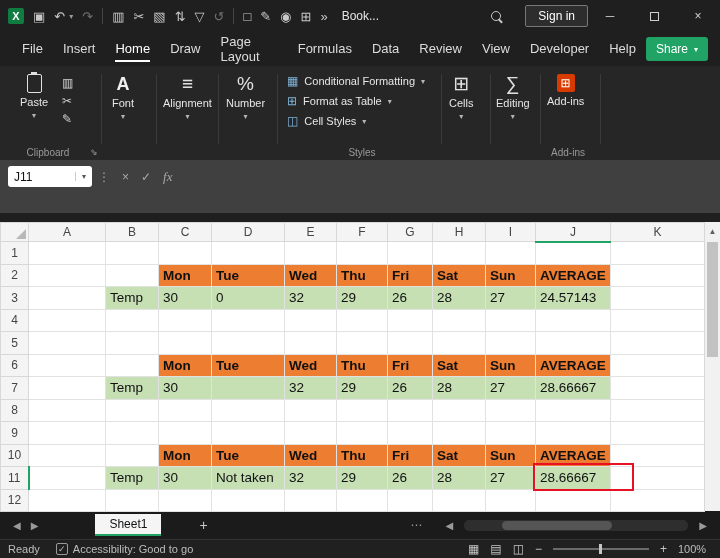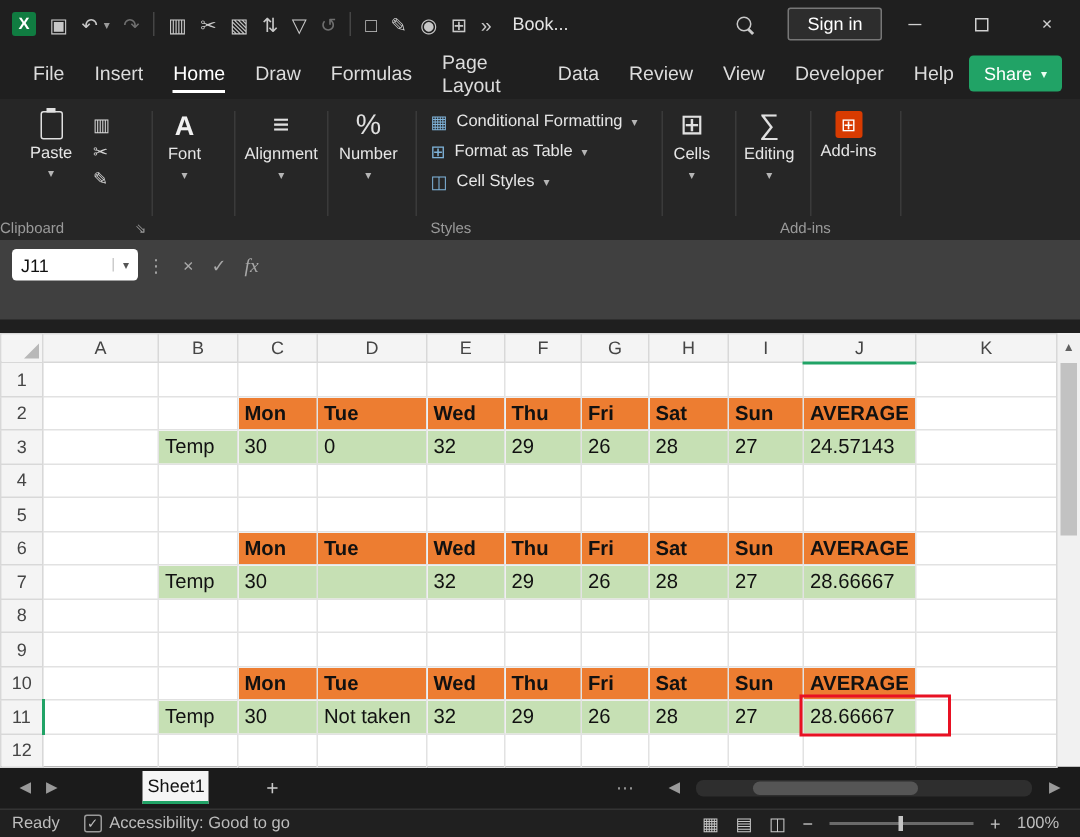--- a/index.html
+++ b/index.html
@@ -32,21 +32,21 @@
   .menu-item { font-size:13px; color:#dcdcdc; padding:7px 10px 8px; cursor:default; position:relative; }
   .menu-item.active { color:#ffffff; }
   .menu-item.active::after { content:""; position:absolute; left:10px; right:10px; bottom:2px; height:2px; background:#ffffff; }
   .share-btn { margin-left:auto; height:24px; background:var(--accent-green,#21A366); color:#fff; font-size:12px;
     display:flex; align-items:center; gap:6px; padding:0 10px; border-radius:3px; cursor:default; }
   .share-btn .caret { color:#eafff2; margin-left:0; }
 
   
   .ribbon { height:94px; background:#262626; position:relative; color:#e6e6e6; }
   .rsep { position:absolute; top:8px; bottom:16px; width:1px; background:#3a3a3a; }
-  .group-label { position:absolute; bottom:2px; font-size:10px; color:#9a9a9a; width:100%; }
+  .group-label { position:absolute; bottom:2px; font-size:10px; color:#9a9a9a; width:100%; text-align:center; }
   .bigbtn { position:absolute; top:8px; display:flex; flex-direction:column; align-items:center; gap:3px; cursor:default; }
   .bigbtn .bicon { font-size:19px; line-height:20px; color:#e0e0e0; }
   .bigbtn .blabel { font-size:11px; color:#e6e6e6; }
   .bigbtn .bcaret { font-size:8px; color:#b5b5b5; }
   .clip-icon { width:15px; height:19px; border:1.5px solid #e0e0e0; border-radius:2px; position:relative; }
   .clip-icon::before { content:""; position:absolute; top:-3px; left:3px; width:6px; height:3px; background:#e0e0e0; }
   .smallcol { position:absolute; display:flex; flex-direction:column; gap:4px; }
   .smallcol .ic { font-size:12px; color:#d5d5d5; }
   .fontA { font-size:18px; font-weight:bold; color:#f0f0f0; line-height:20px; }
   .styles-rows { position:absolute; display:flex; flex-direction:column; gap:6px; }
@@ -92,21 +92,21 @@
   .annot { position:absolute; left:533px; top:241px; width:101px; height:28px;
     border:2px solid var(--annotation-red,#E81123); pointer-events:none; }
   .vscroll { position:absolute; right:0; top:0; width:16px; height:289px; background:#f1f1f1; border-left:1px solid #d8d8d8; }
   .vscroll .up { display:block; text-align:center; font-size:8px; color:#606060; padding-top:5px; }
   .vthumb { position:absolute; left:2px; top:20px; width:11px; height:115px; background:#c2c2c2; }
 
   
   .tabbar { height:28px; background:#1b1b1b; display:flex; align-items:center; padding:0 8px; color:#9a9a9a; }
   .tnav { font-size:10px; color:#9a9a9a; padding:0 5px; }
   .sheet-tab { margin-left:52px; height:22px; background:#f5f5f5; color:#111; font-size:12px;
-    display:flex; align-items:center; padding:0 3px; border-bottom:2px solid var(--accent-green,#21A366); cursor:default; }
+    display:flex; align-items:center; padding:0 14px; border-bottom:2px solid var(--accent-green,#21A366); cursor:default; }
   .addsheet { margin-left:38px; font-size:14px; color:#c8c8c8; }
   .hscrollzone { margin-left:auto; display:flex; align-items:center; gap:6px; }
   .hdots { font-size:12px; color:#9a9a9a; margin-right:12px; }
   .htrack { width:224px; height:11px; background:#2e2e2e; position:relative; border-radius:5px; }
   .hthumb { position:absolute; left:38px; top:1px; width:110px; height:9px; background:#555; border-radius:5px; }
 
   
   .statusbar { height:19px; background:#202020; border-top:1px solid #333; display:flex; align-items:center;
     padding:0 8px; color:#bdbdbd; font-size:11px; }
   .acc-ic { width:12px; height:12px; border:1px solid #9a9a9a; border-radius:2px; font-size:9px; line-height:10px;
@@ -155,22 +155,22 @@
         </div>
       <div class="winbtn">×</div>
     </div>
   </div>
 
   <div class="menubar">
     <span class="menu-item">File</span>
     <span class="menu-item">Insert</span>
     <span class="menu-item active">Home</span>
     <span class="menu-item">Draw</span>
+    <span class="menu-item">Page Layout</span>
     <span class="menu-item">Formulas</span>
-    <span class="menu-item">Page Layout</span>
     <span class="menu-item">Data</span>
     <span class="menu-item">Review</span>
     <span class="menu-item">View</span>
     <span class="menu-item">Developer</span>
     <span class="menu-item">Help</span>
     <div class="share-btn">
       <span>Share</span>
       <span class="caret">▾</span>
     </div>
   </div>

